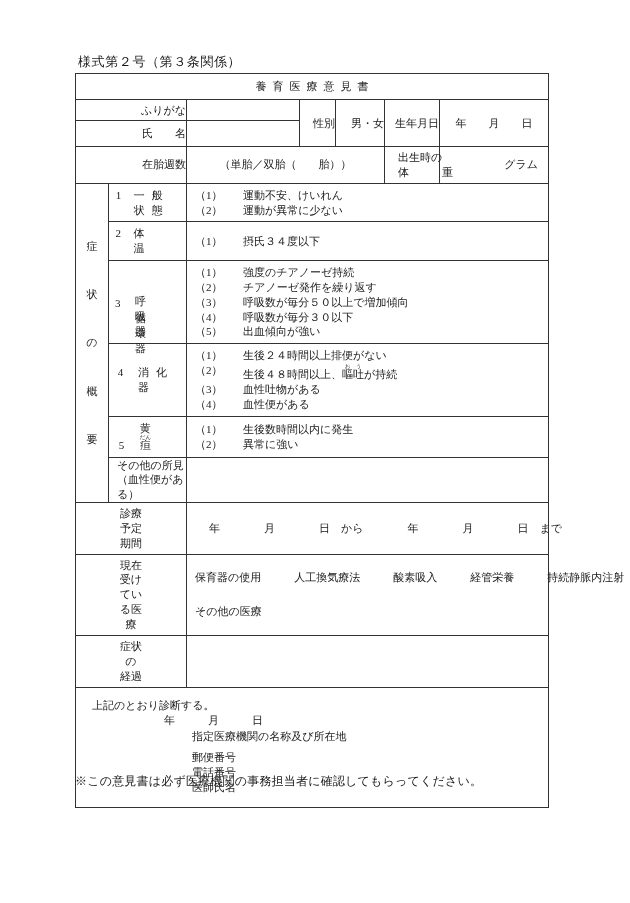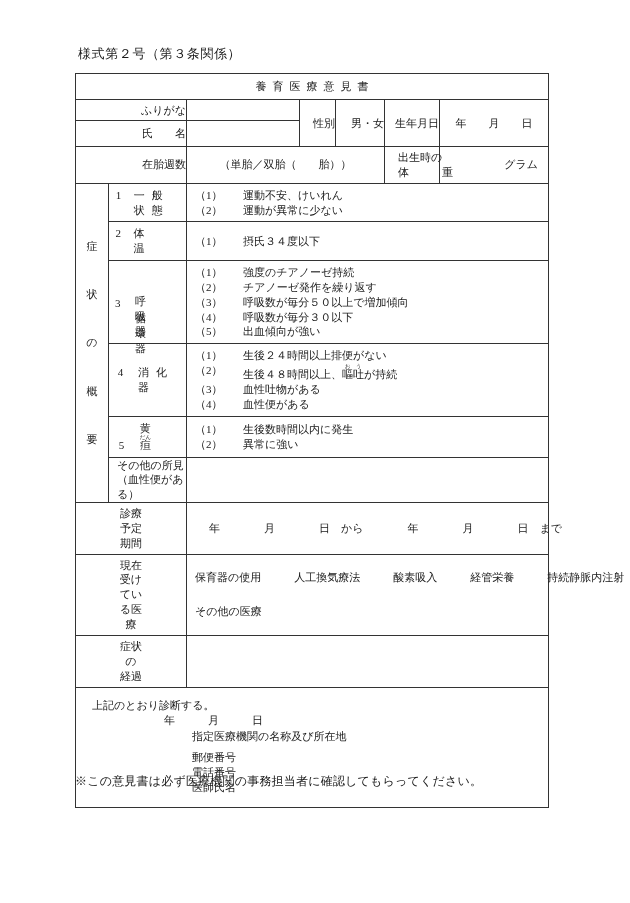--- a/index.html
+++ b/index.html
@@ -11,21 +11,21 @@
     width: 630px; height: 903px;
     font-family: "Liberation Serif", "DejaVu Serif", serif;
     color: #1a1a1a;
     position: relative;
     overflow: hidden;
   }
   .page { position: absolute; left: 0; top: 0; width: 630px; height: 903px; }
 
   .form-no {
     position: absolute;
-    left: 78px; top: 45px;
+    left: 78px; top: 53px;
     font-size: 13px;
     letter-spacing: 0.6px;
     white-space: nowrap;
   }
 
   table.main {
     position: absolute;
     left: 75px; top: 73px;
     width: 473px;
     border-collapse: collapse;

